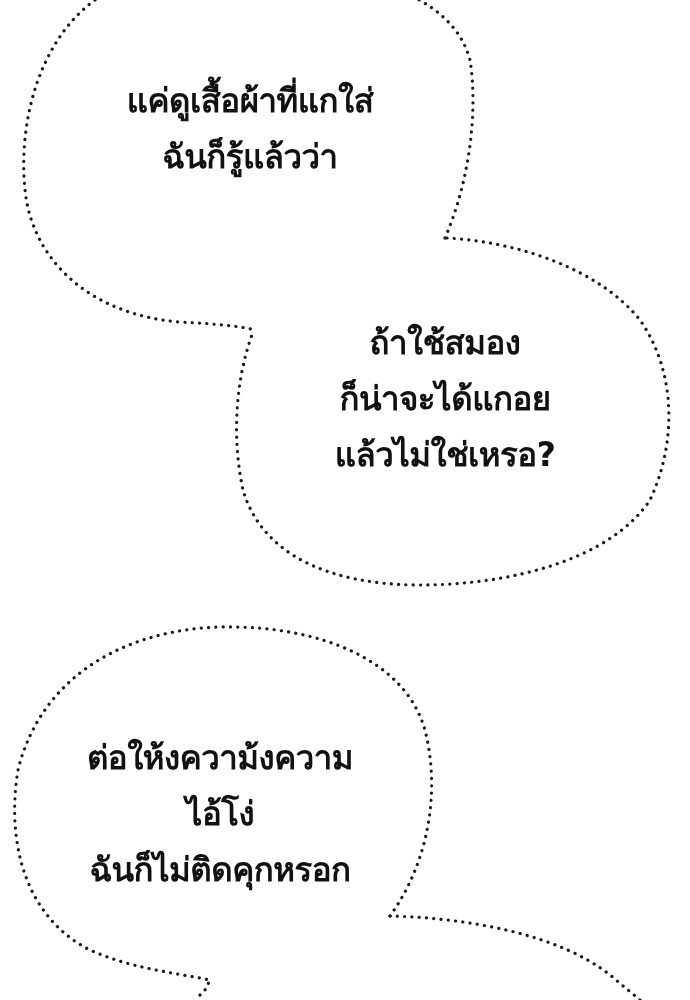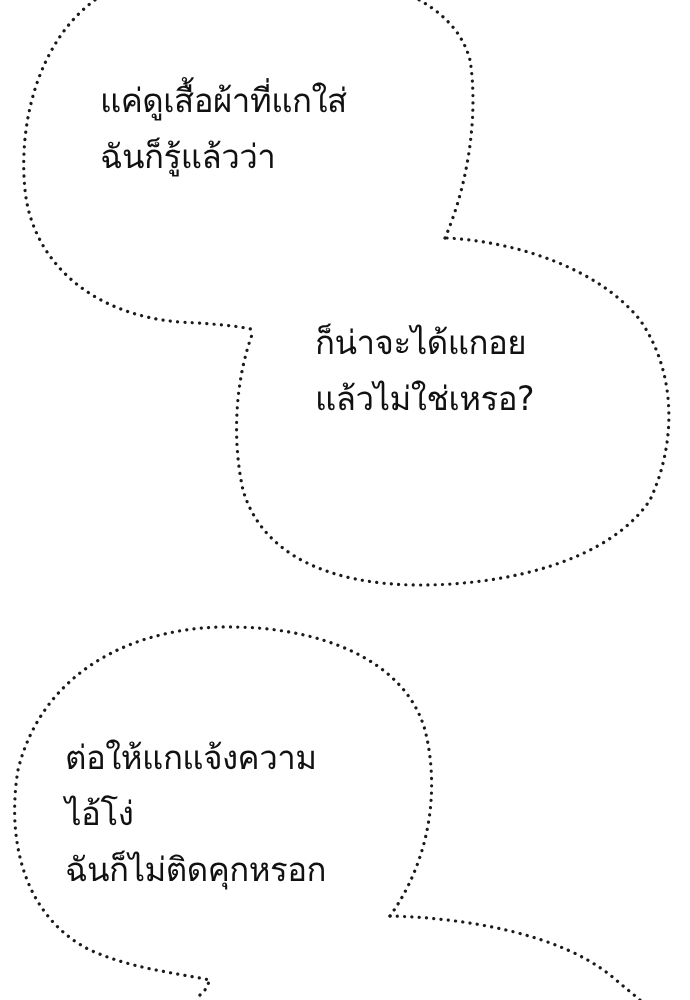--- a/index.html
+++ b/index.html
@@ -1,19 +1,19 @@
 <!DOCTYPE html>
 <html><head>
 <meta charset="utf-8">
 <style>
   html, body { margin: 0; padding: 0; background: #ffffff; }
   body { width: 690px; height: 1000px; position: relative; overflow: hidden; font-family: "DejaVu Sans", sans-serif; }
   .bubbles { position: absolute; left: 0; top: 0; width: 690px; height: 1000px; }
   .bubbles path { fill: none; stroke: #1a1a1a; stroke-width: 3.2; stroke-linecap: round; stroke-dasharray: 0.1 7.2; }
-  .bubble-text { position: absolute; color: #111111; font-size: 33px; line-height: 56px; font-weight: normal; letter-spacing: -0.5px; }
+  .bubble-text { position: absolute; text-align: center; color: #111111; font-size: 33px; line-height: 56px; font-weight: bold; letter-spacing: -0.5px; }
   .bubble-text .line { display: block; white-space: nowrap; }
   #t1 { left: 100px; top: 73px; width: 300px; }
   #t2 { left: 315px; top: 315px; width: 260px; }
   #t3 { left: 65px; top: 730px; width: 310px; }
 </style>
 </head>
 <body>
 
 <svg class="bubbles" viewBox="0 0 690 1000" xmlns="http://www.w3.org/2000/svg">
 
@@ -28,21 +28,22 @@
 
   <path d="M 390 916 C 470 918, 560 935, 610 975 L 640 1000"></path>
 </svg>
 
 <div class="bubble-text" id="t1">
   <span class="line">แค่ดูเสื้อผ้าที่แกใส่</span>
   <span class="line">ฉันก็รู้แล้วว่า</span>
 </div>
 
 <div class="bubble-text" id="t2">
+  <span class="line">ถ้าใช้สมอง</span>
   <span class="line">ก็น่าจะได้แกอย</span>
   <span class="line">แล้วไม่ใช่เหรอ?</span>
 </div>
 
 <div class="bubble-text" id="t3">
-  <span class="line">ต่อให้แกแจ้งความ</span>
+  <span class="line">ต่อให้งความ้งความ</span>
   <span class="line">ไอ้โง่</span>
   <span class="line">ฉันก็ไม่ติดคุกหรอก</span>
 </div>
 
 </body></html>

